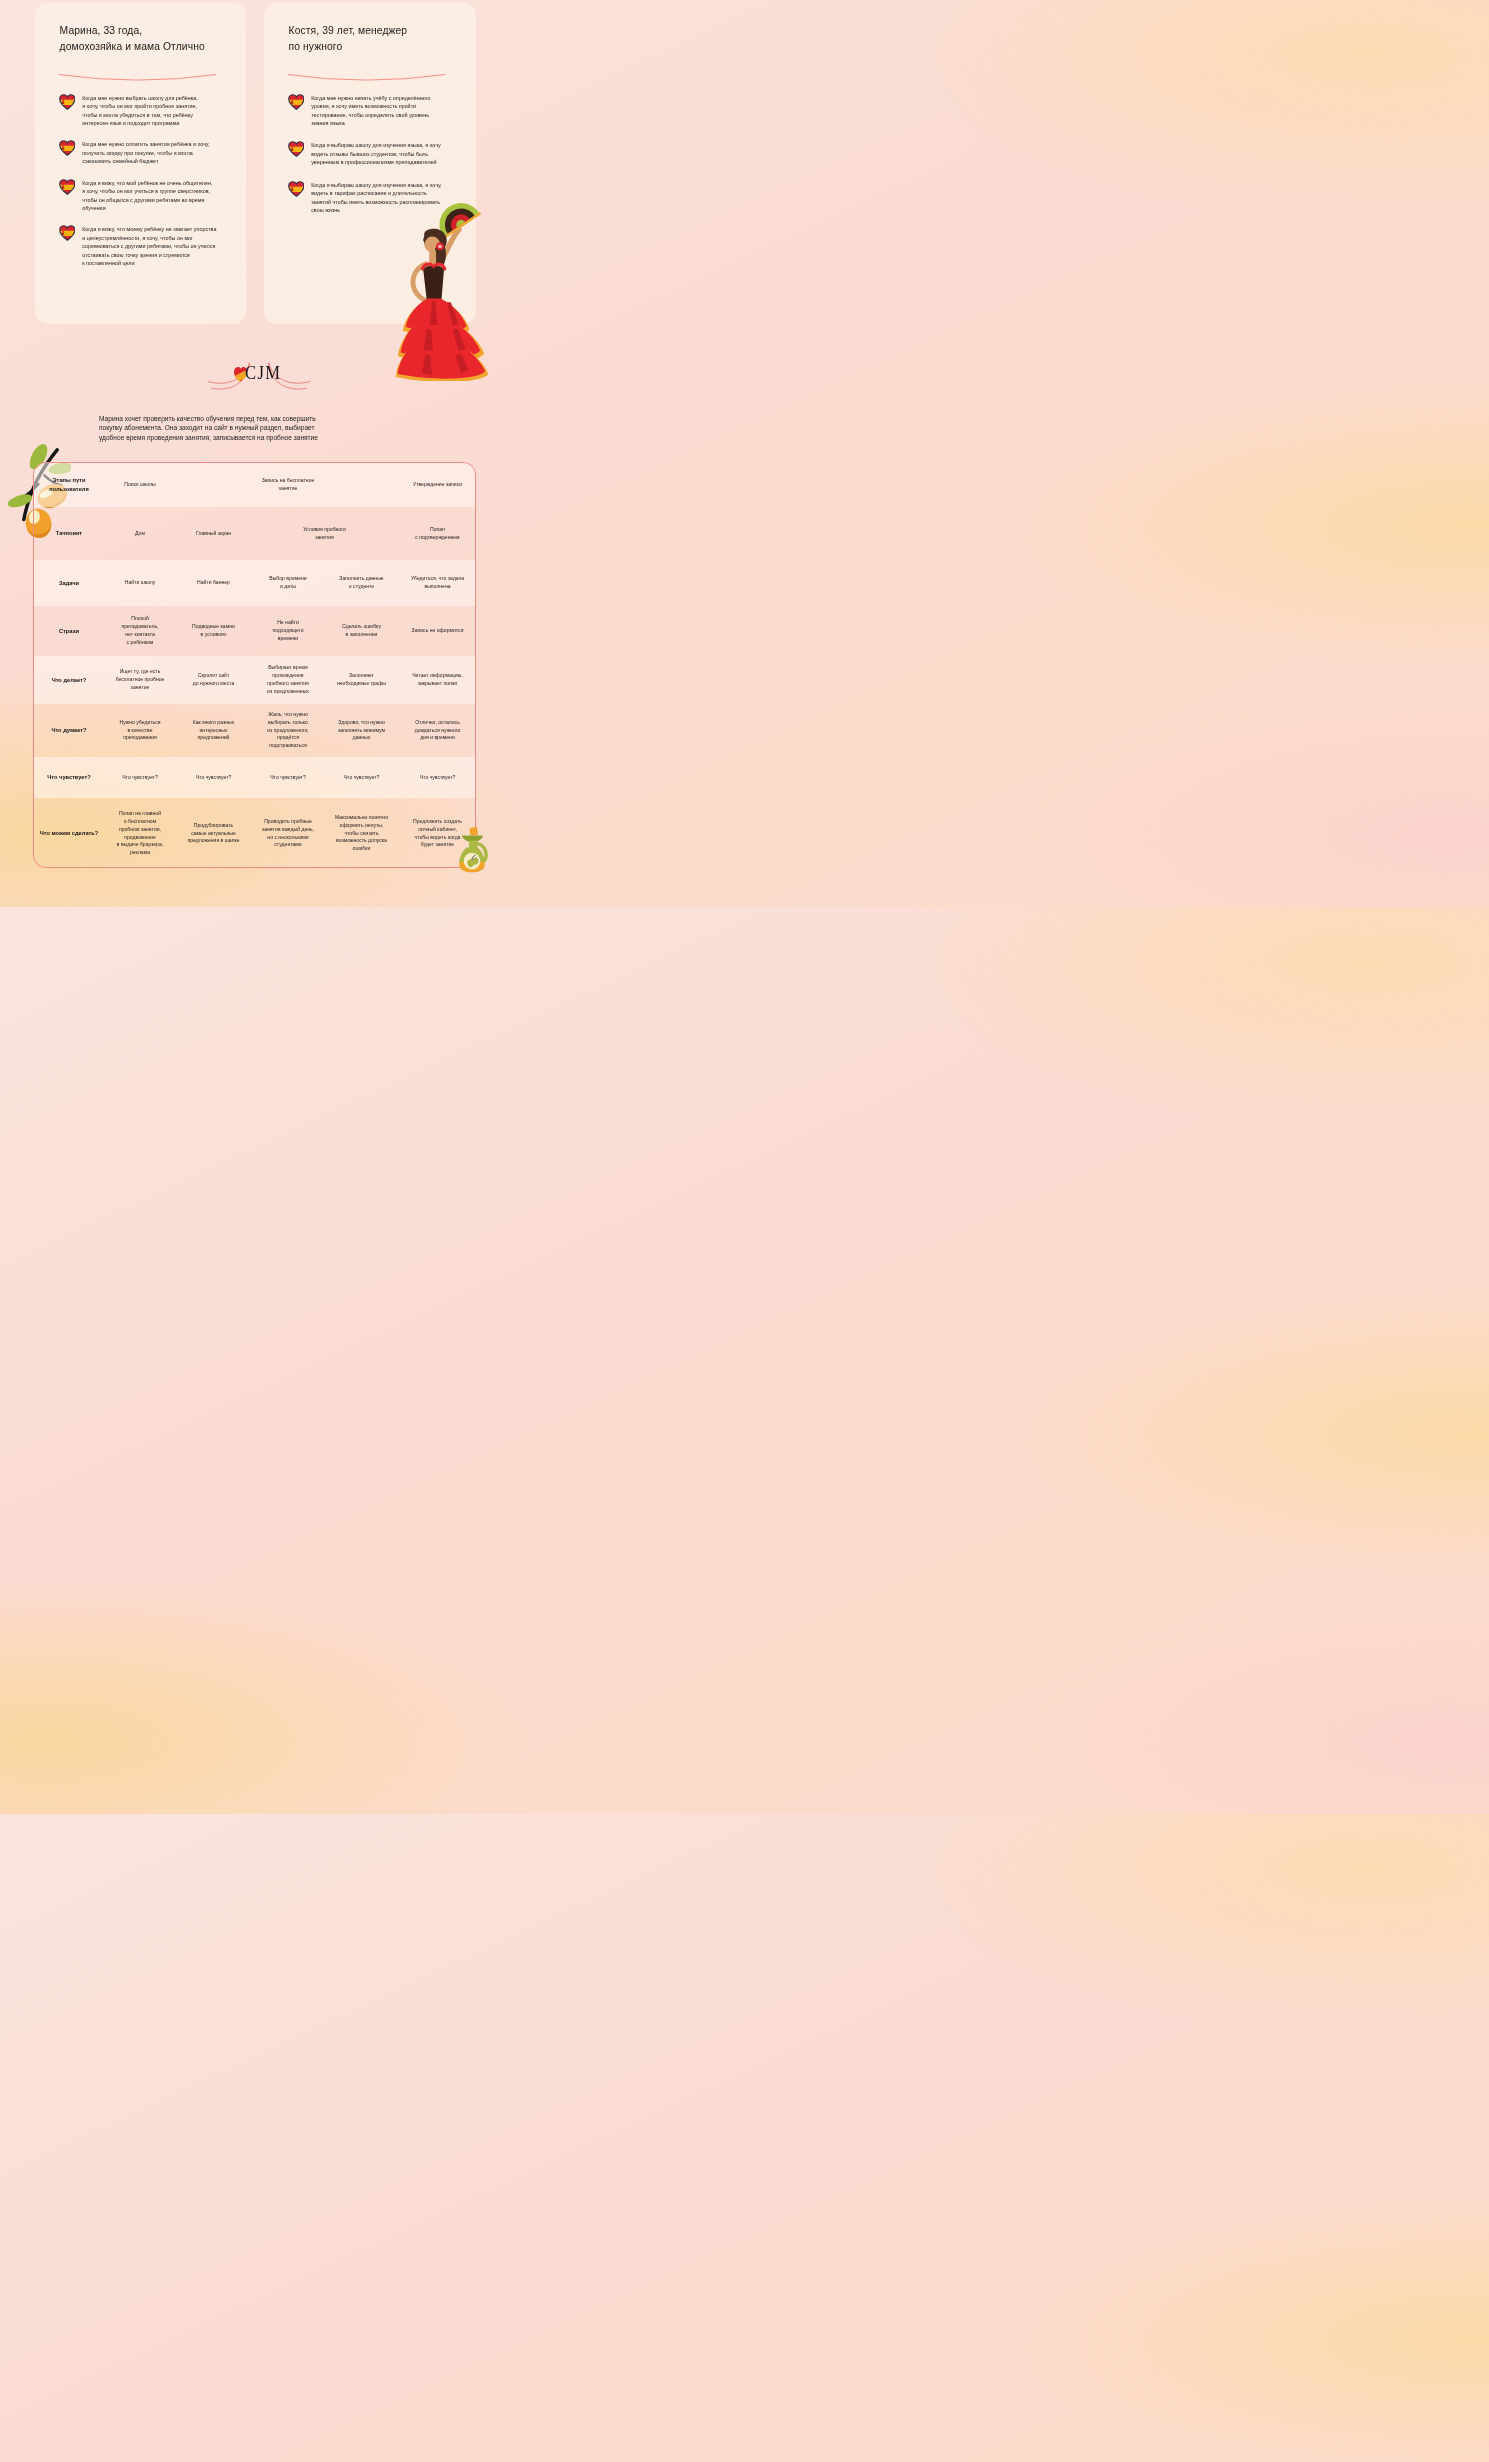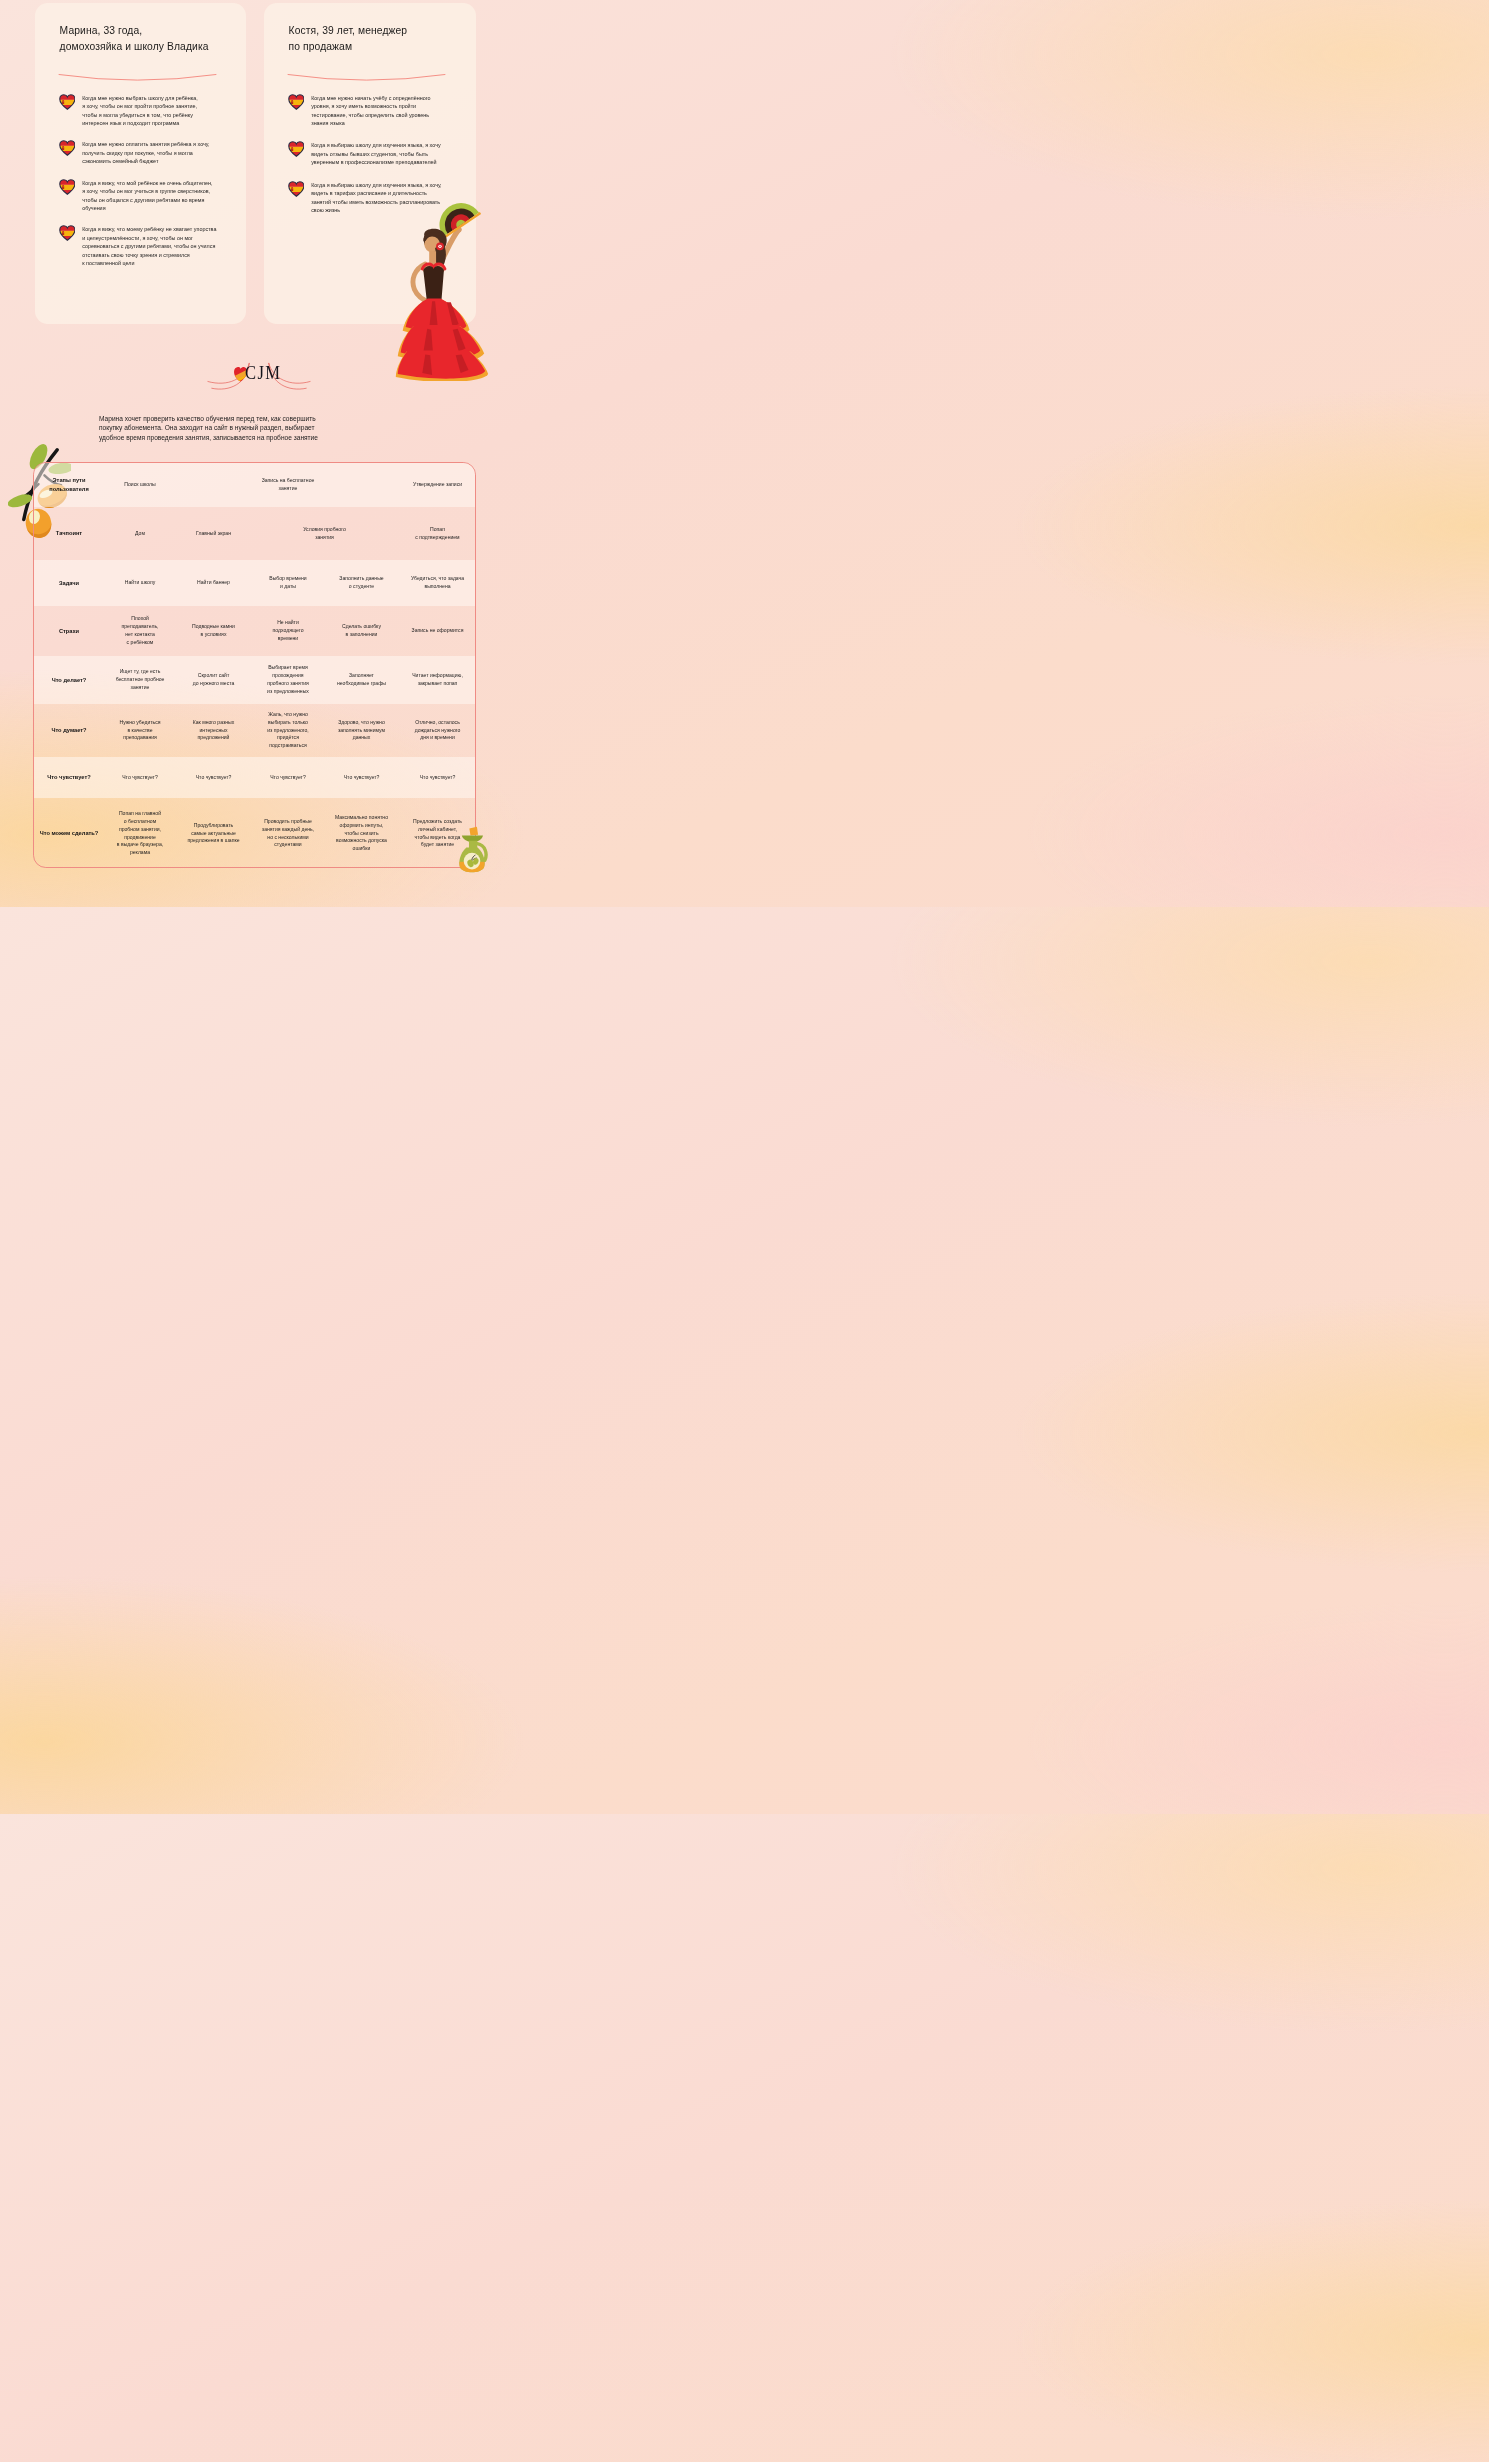--- a/index.html
+++ b/index.html
@@ -94,21 +94,21 @@
         <path d="M0 22 L30 7 L30 17 L6 32 Z" fill="#f2a42c"></path>
         <path d="M2 30 L30 17 L30 21 L8 34 Z" fill="#f6b40e"></path>
       </g>
     </g>
   </defs>
 </svg>
 
 <section class="card" id="card-1">
   <div class="card-inner">
     <h2 class="persona-title"><span>Марина, 33 года,</span><br>
-    <span>домохозяйка и школу Владика</span></h2>
+    <span>домохозяйка и мама Отлично</span></h2>
     <svg class="title-arc" width="163" height="9.8" viewBox="0 0 330 20">
         <path d="M4,3 Q165,26 326,3" fill="none" stroke="#f2756c" stroke-width="1.6"></path>
       </svg>
     <div class="needs">
       <div class="need">
         <svg class="need-icon" viewBox="0 0 44 44">
             <use href="#flag-heart-art"></use>
           </svg>
         <div class="need-text">Когда мне нужно выбрать школу для ребёнка,
 я хочу, чтобы он мог пройти пробное занятие,
@@ -142,21 +142,21 @@
 отстаивать свою точку зрения и стремился
 к поставленной цели</div>
       </div>
     </div>
   </div>
 </section>
 
 <section class="card" id="card-2">
   <div class="card-inner">
     <h2 class="persona-title"><span>Костя, 39 лет, менеджер</span><br>
-    <span>по продажам</span></h2>
+    <span>по нужного</span></h2>
     <svg class="title-arc" width="163" height="9.8" viewBox="0 0 330 20">
         <path d="M4,3 Q165,26 326,3" fill="none" stroke="#f2756c" stroke-width="1.6"></path>
       </svg>
     <div class="needs">
       <div class="need">
         <svg class="need-icon" viewBox="0 0 44 44">
             <use href="#flag-heart-art"></use>
           </svg>
         <div class="need-text">Когда мне нужно начать учёбу с определённого
 уровня, я хочу иметь возможность пройти

